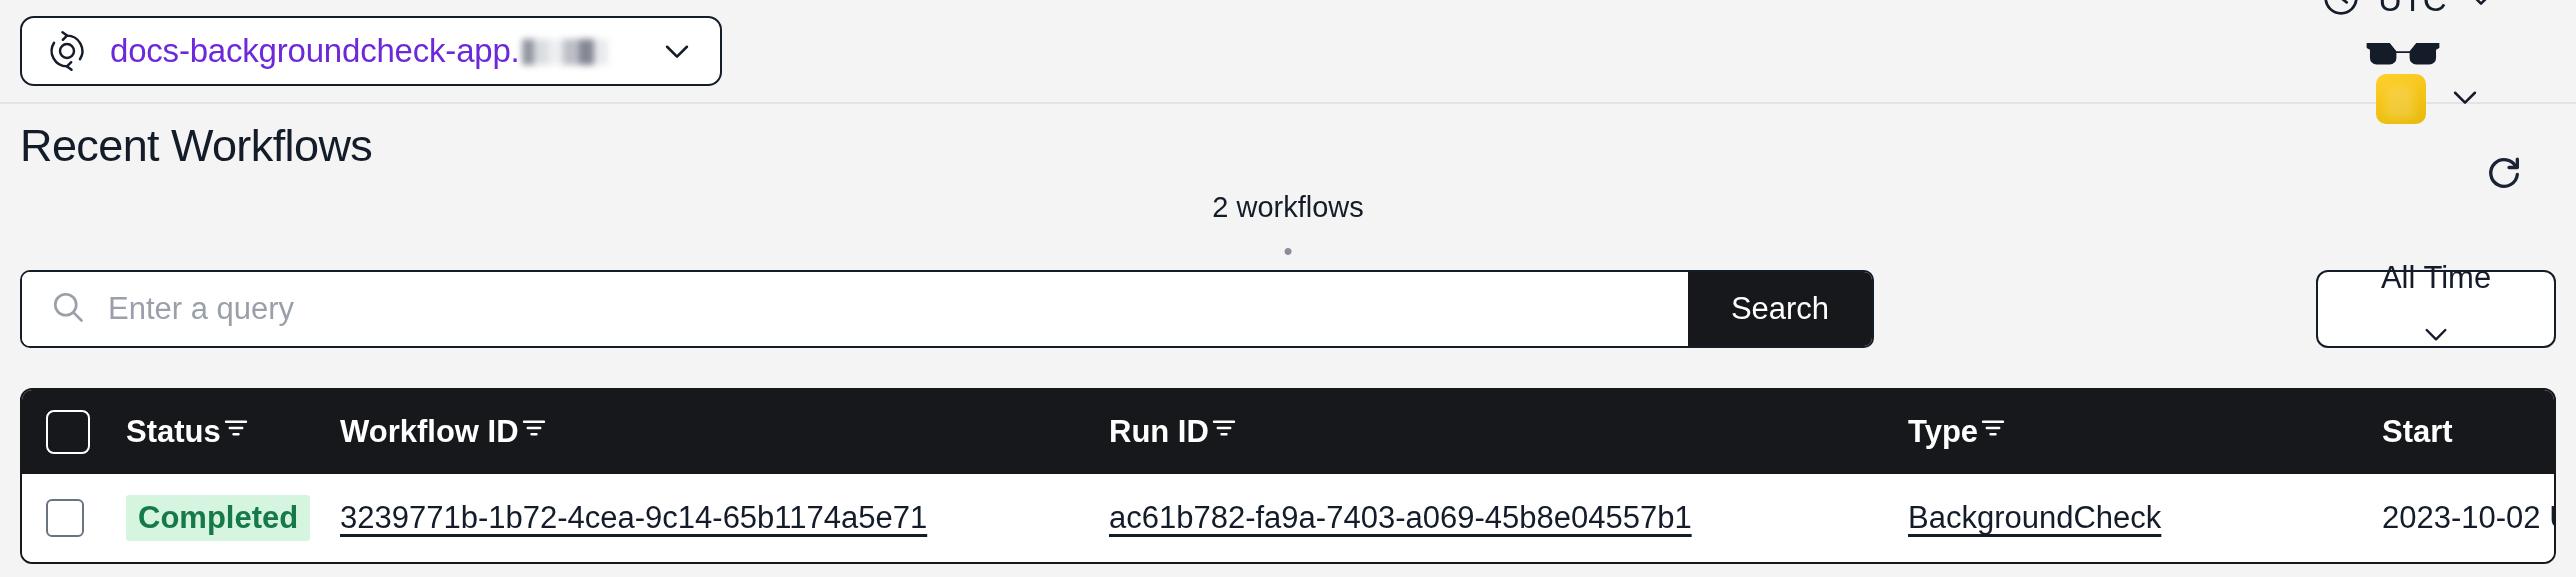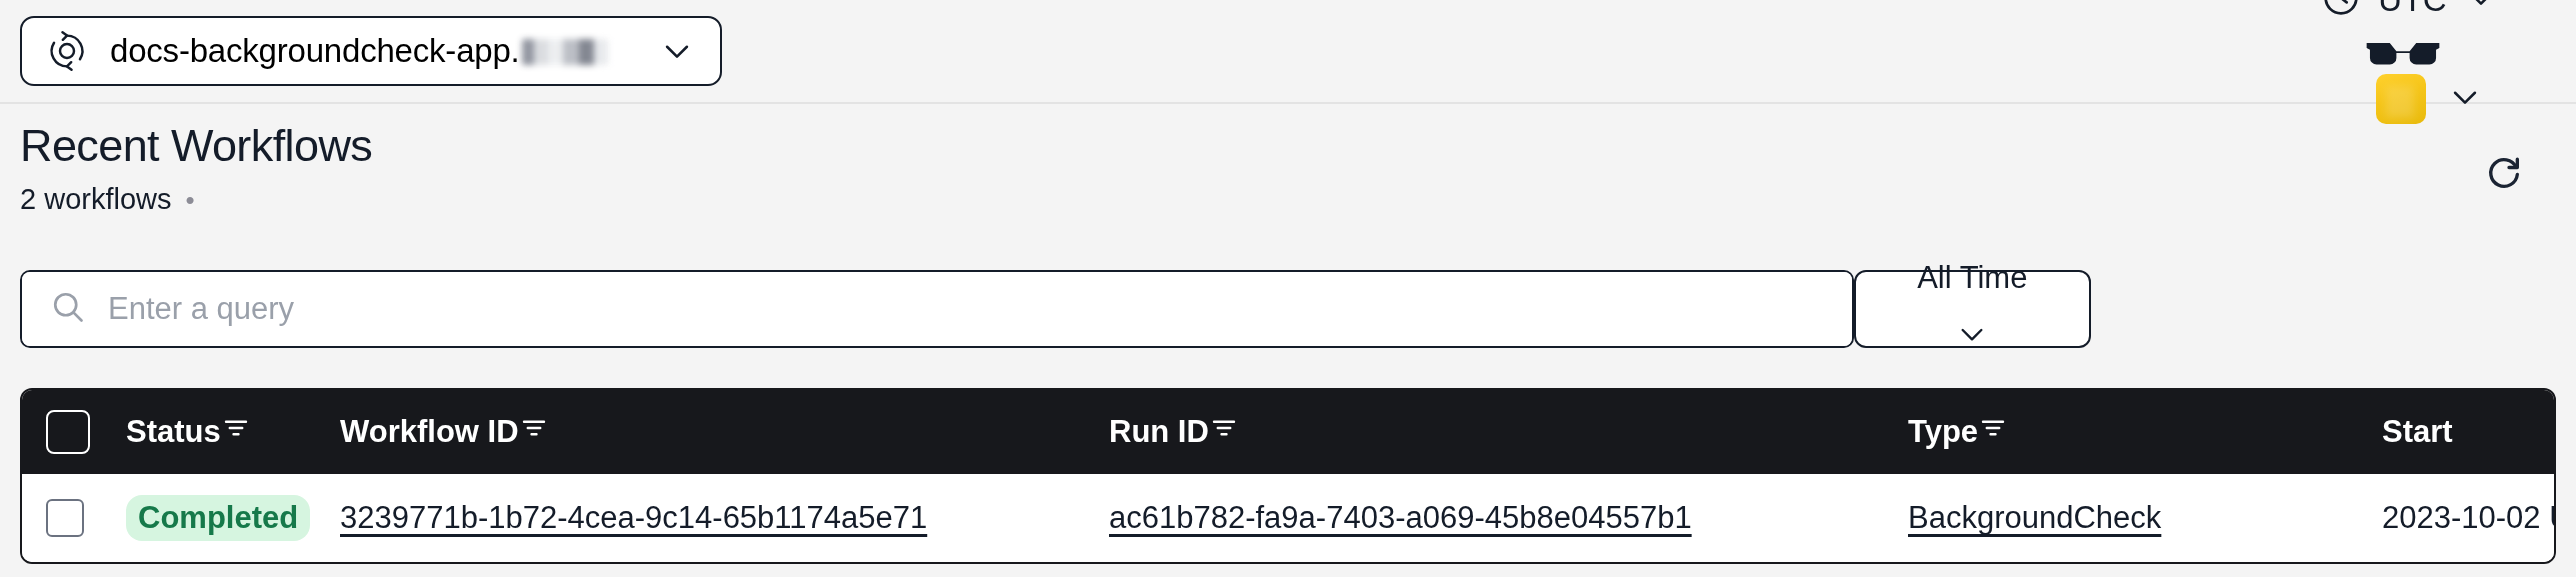--- a/index.html
+++ b/index.html
@@ -33,21 +33,21 @@
     padding: 0 26px 0 24px;
     background: #ffffff;
     border: 2px solid #141c29;
     border-radius: 14px;
     cursor: pointer;
   }
   .ns-logo { width: 42px; height: 42px; flex: none; display: block; }
   .ns-name {
     font-size: 33px;
     letter-spacing: -0.2px;
-    color: #000000;
+    color: #6d28d9;
     white-space: nowrap;
   }
   .ns-blur {
     display: inline-block;
     width: 86px; height: 26px;
     vertical-align: -3px;
     margin-left: 2px;
     border-radius: 2px;
     background:
       linear-gradient(90deg,
@@ -94,47 +94,48 @@
     width: 2536px;
   }
   .page-title {
     font-size: 45px;
     font-weight: 400;
     letter-spacing: -0.6px;
     line-height: 1.05;
     color: #141c29;
   }
   .sub-row {
-    margin-top: 14px;
+    margin-top: 22px;
     display: flex;
     align-items: center;
     gap: 14px;
     font-size: 29px;
     color: #141c29;
+    flex-direction: column;
   }
   .dot { color: #8c8c96; font-size: 26px; line-height: 1; }
   .dl-link {
     color: #141c29;
     text-decoration: underline;
     text-underline-offset: 5px;
     cursor: pointer;
   }
   .refresh-btn {
     position: absolute;
     right: 24px; top: 22px;
     width: 56px; height: 56px;
     display: flex; align-items: center; justify-content: center;
     cursor: pointer;
   }
 
   
   .search-row {
     position: absolute;
     left: 20px; top: 270px;
-    width: 2071px;
+    width: 2536px;
     display: flex;
     align-items: center;
   }
   .search-box {
     display: flex;
     align-items: stretch;
     width: 1854px;
     height: 78px;
     border: 2px solid #141c29;
     border-radius: 10px;
@@ -227,21 +228,21 @@
     border-radius: 6px;
     background: #fff;
     cursor: pointer;
     display: block;
   }
   thead .chk { border-color: #ffffff; background: transparent; width: 44px; height: 44px; border-radius: 8px;}
   .cell-pad { padding-left: 24px; }
   .badge {
     display: inline-block;
     padding: 5px 12px;
-    border-radius: 16px;
+    border-radius: 3px;
     background: #d6f5e0;
     color: #16794a;
     font-size: 31px;
     font-weight: 700;
   }
   .cell-link {
     color: #141c29;
     text-decoration: underline;
     text-underline-offset: 6px;
     cursor: pointer;
@@ -324,20 +325,21 @@
   <div class="search-box">
     <div class="search-field">
       <span>
         <svg viewBox="0 0 24 24" width="36" height="36" fill="none" stroke="#9aa0aa" stroke-width="1.8" stroke-linecap="round">
             <circle cx="10.5" cy="10.5" r="7"></circle>
             <path d="M15.6 15.6 21 21"></path>
           </svg>
       </span>
       <input class="search-input" type="text" placeholder="Enter a query" style="">
     </div>
+    <button class="search-btn">Search</button>
   </div>
 
   <div class="time-select">
     <span>All Time</span>
     <span>
       <svg viewBox="0 0 24 24" width="32" height="32" fill="none" stroke="#141c29" stroke-width="1.8" stroke-linecap="round" stroke-linejoin="round">
           <path d="M5 9l7 7 7-7"></path>
         </svg>
     </span>
   </div>

